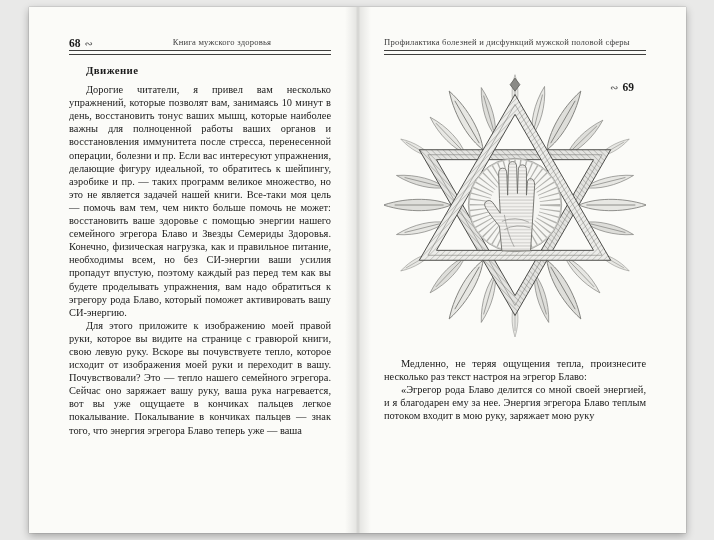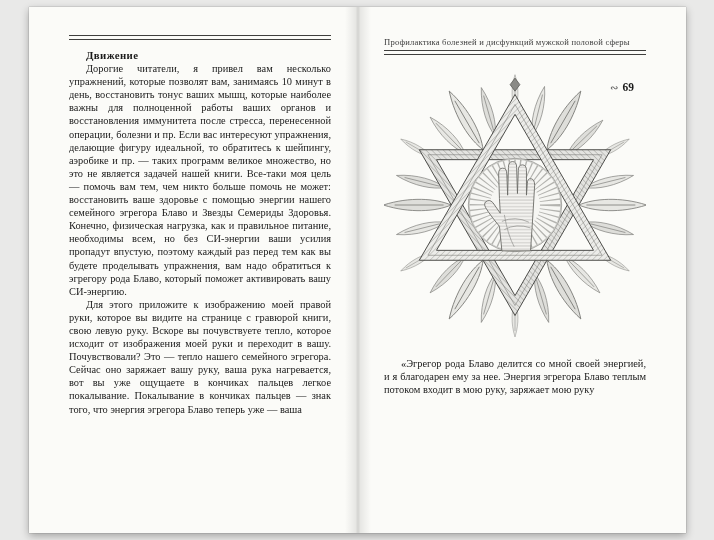--- a/index.html
+++ b/index.html
@@ -27,30 +27,36 @@
   .ornament{font-size:10px;color:#555;margin:0 4px;}
   .hdr-left{position:absolute;left:0;top:0;}
   .hdr-right{position:absolute;right:12px;top:0;margin-top:44px;}
   .run-title{position:absolute;top:3.5px;font-size:8.6px;color:#3c3c3c;letter-spacing:.2px;white-space:nowrap;}
   .run-title.rt-left{left:44px;right:0;text-align:center;}
   .run-title.rt-right{left:0;right:44px;text-align:center;}
   .rule{height:3px;border-top:1.6px solid #3f3f3d;border-bottom:1px solid #3f3f3d;margin-top:2px;}
   .body-text{margin-top:9px;font-size:10.4px;line-height:13.1px;text-align:justify;hyphens:auto;}
   .body-text p{margin:0;text-indent:17px;}
   .body-text p.noindent{text-indent:0;}
-  .heading{font-size:10.8px;font-weight:bold;margin:9px 0 0 17px;letter-spacing:.4px;}
+  .heading{font-size:10.8px;font-weight:bold;margin:9px 0 6px 17px;letter-spacing:.4px;}
   .quote{}
   .illu-wrap{display:flex;justify-content:center;margin:7px 0 4px 0;}
 </style>
 </head>
 <body>
 
 <div class="book">
 
   <div class="page page-left">
+    <div class="pg-header">
+      <span class="hdr-left">
+        <span class="pg-num">68</span><span class="ornament">∾</span>
+      </span>
+      <span class="run-title rt-left">Книга мужского здоровья</span>
+    </div>
     <div class="rule"></div>
     <div class="body-text">
       <h3 class="heading">Движение</h3>
       <p>Дорогие читатели, я привел вам несколько упражнений, которые позволят вам, занимаясь 10 минут в день, восстановить тонус ваших мышц, которые наиболее важны для полноценной работы ваших органов и восстановления иммунитета после стресса, перенесенной операции, болезни и пр. Если вас интересуют упражнения, делающие фигуру идеальной, то обратитесь к шейпингу, аэробике и пр. — таких программ великое множество, но это не является задачей нашей книги. Все-таки моя цель — помочь вам тем, чем никто больше помочь не может: восстановить ваше здоровье с помощью энергии нашего семейного эгрегора Блаво и Звезды Семериды Здоровья. Конечно, физическая нагрузка, как и правильное питание, необходимы всем, но без СИ-энергии ваши усилия пропадут впустую, поэтому каждый раз перед тем как вы будете проделывать упражнения, вам надо обратиться к эгрегору рода Блаво, который поможет активировать вашу СИ-энергию.</p>
       <p>Для этого приложите к изображению моей правой руки, которое вы видите на странице с гравюрой книги, свою левую руку. Вскоре вы почувствуете тепло, которое исходит от изображения моей руки и переходит в вашу. Почувствовали? Это — тепло нашего семейного эгрегора. Сейчас оно заряжает вашу руку, ваша рука нагревается, вот вы уже ощущаете в кончиках пальцев легкое покалывание. Покалывание в кончиках пальцев — знак того, что энергия эгрегора Блаво теперь уже — ваша</p>
     </div>
   </div>
 
   <div class="page page-right">
     <div class="pg-header">
@@ -126,18 +132,19 @@
                    L164,118 Q164,111 169,111 Q174,111 174,118 L174,148
                    L175,134 Q175,127 180,128 Q184,129 184,136 L182,170 L179,216 Z" fill="url(#hlines)" stroke="#6b6b67" stroke-width="1.1"></path>
           <path d="M147,172 Q151,196 159,211 M144,180 Q160,173 177,181 M147,190 Q162,182 179,188" fill="none" stroke="#8b8b87" stroke-width="0.8"></path>
         </g>
 
         <polygon points="160,5 166,13 160,21 154,13" fill="#8a8a86" stroke="#4a4a47" stroke-width="0.8"></polygon>
       </svg>
     </div>
 
     <div class="body-text">
+      <p>Медленно, не теряя ощущения тепла, произнесите несколько раз текст настроя на эгрегор Блаво:</p>
       <p class="quote">«Эгрегор рода Блаво делится со мной своей энергией, и я благодарен ему за нее. Энергия эгрегора Блаво теплым потоком входит в мою руку, заряжает мою руку</p>
     </div>
   </div>
 
   <div class="gutter"></div>
 </div>
 
 </body></html>

